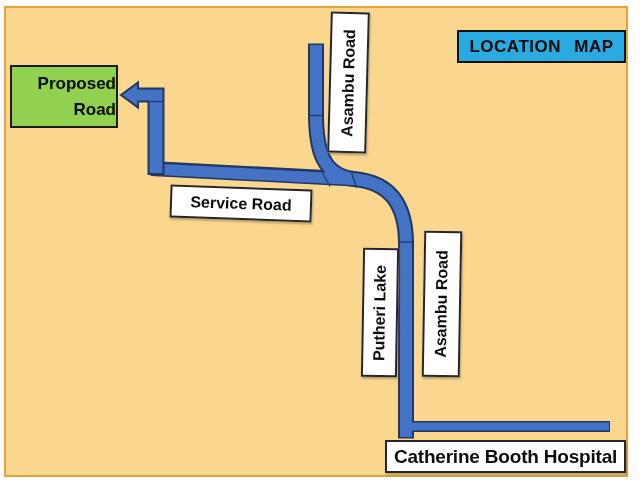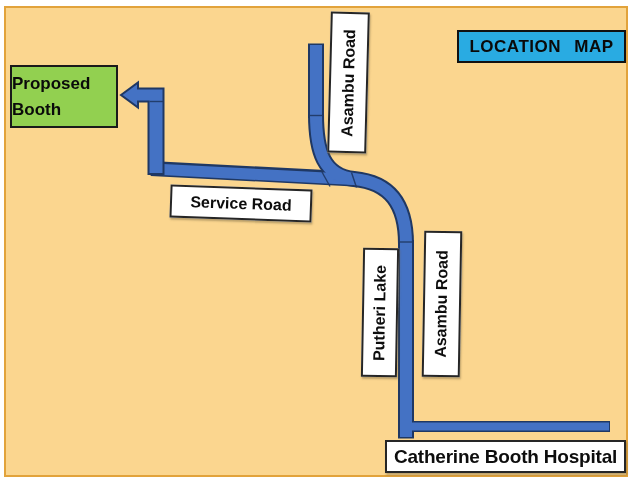--- a/index.html
+++ b/index.html
@@ -51,21 +51,21 @@
     font-weight:bold;font-size:17px;color:#0a0a0a;
     letter-spacing:0.5px;word-spacing:8px;
     white-space:nowrap;
   }
   #proposed-plot{
     position:absolute;
     left:10px;top:65px;width:108px;height:63px;
     background:#92D050;
     border:2px solid #1a1a1a;
     box-sizing:border-box;
-    display:flex;flex-direction:column;align-items:flex-start;justify-content:center;
+    display:flex;flex-direction:column;align-items:flex-end;justify-content:center;
     font-weight:bold;font-size:17px;color:#0a0a0a;line-height:26px;
   }
 </style>
 </head>
 <body>
 
 <div id="app">
 
   <div class="map-canvas"></div>
 
@@ -97,21 +97,21 @@
       <path d="M149.5 101.5 L163 101.5"></path>
     </g>
   </svg>
 
   <div id="title-box">
     <span>LOCATION MAP</span>
   </div>
 
   <div id="proposed-plot">
     <span>Proposed</span>
-    <span>Booth</span>
+    <span>Road</span>
   </div>
 
   <div class="label-box vert" id="label-asambu-top">
     <span>Asambu Road</span>
   </div>
 
   <div class="label-box" id="label-service">
     <span>Service Road</span>
   </div>
 

